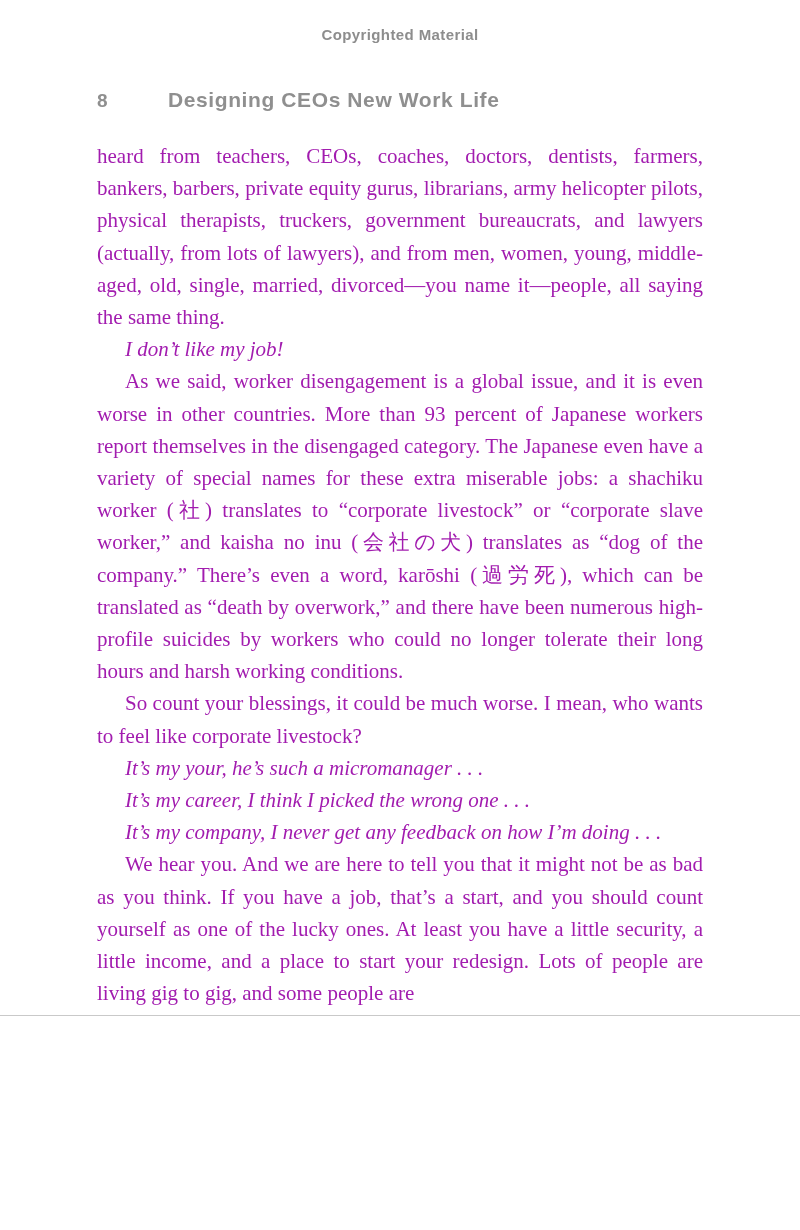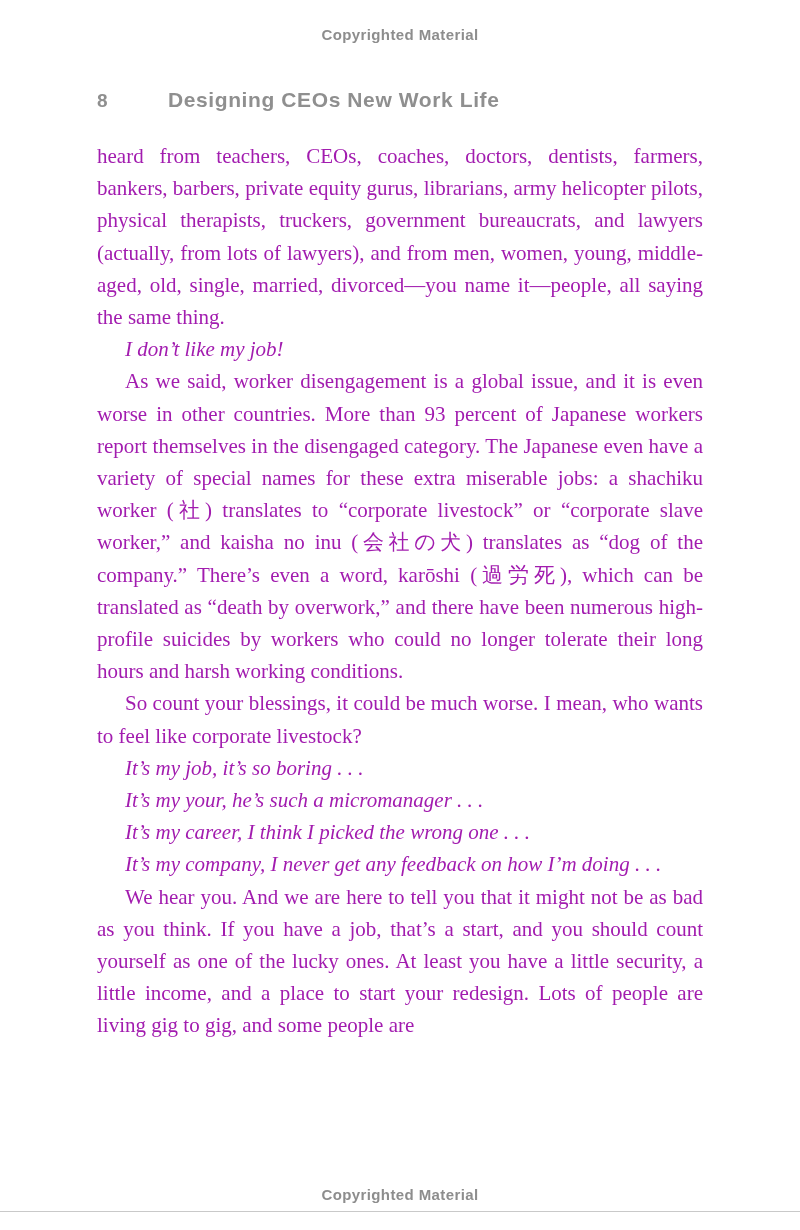--- a/index.html
+++ b/index.html
@@ -3,21 +3,21 @@
 <meta charset="utf-8">
 <style>
   html, body {
     margin: 0;
     padding: 0;
     background: #ffffff;
   }
   .page {
     position: relative;
     width: 800px;
-    height: 1212px;
+    height: 1016px;
     background: #ffffff;
     overflow: hidden;
     border-bottom: 1px solid #c9c9c9;
     box-sizing: border-box;
   }
   .copyright {
     position: absolute;
     left: 0;
     width: 100%;
     text-align: center;
@@ -75,21 +75,20 @@
   <header class="running-header">
     <span class="pagenum">8</span>
     <span class="running-title">Designing CEOs New Work Life</span>
   </header>
 
   <main class="text-block">
       <p class="">heard from teachers, CEOs, coaches, doctors, dentists, farmers, bankers, barbers, private equity gurus, librarians, army helicopter pilots, physical therapists, truckers, government bureaucrats, and lawyers (actually, from lots of lawyers), and from men, women, young, middle-aged, old, single, married, divorced—you name it—people, all saying the same thing.</p>
       <p class="indent italic">I don’t like my job!</p>
       <p class="indent ">As we said, worker disengagement is a global issue, and it is even worse in other countries. More than 93 percent of Japanese workers report themselves in the disengaged category. The Japanese even have a variety of special names for these extra miserable jobs: a shachiku worker (社) translates to “corporate livestock” or “corporate slave worker,” and kaisha no inu (会社の犬) translates as “dog of the company.” There’s even a word, karōshi (過労死), which can be translated as “death by overwork,” and there have been numerous high-profile suicides by workers who could no longer tolerate their long hours and harsh working conditions.</p>
       <p class="indent ">So count your blessings, it could be much worse. I mean, who wants to feel like corporate livestock?</p>
-      <p class="indent italic">It’s my job, it’s so boring . . .</p>
       <p class="indent italic">It’s my your, he’s such a micromanager . . .</p>
       <p class="indent italic">It’s my career, I think I picked the wrong one . . .</p>
       <p class="indent italic">It’s my company, I never get any feedback on how I’m doing . . .</p>
       <p class="indent ">We hear you. And we are here to tell you that it might not be as bad as you think. If you have a job, that’s a start, and you should count yourself as one of the lucky ones. At least you have a little security, a little income, and a place to start your redesign. Lots of people are living gig to gig, and some people are</p>
     </main>
 
   <div class="copyright bottom">Copyrighted Material</div>
 </div>
 
 </body></html>

